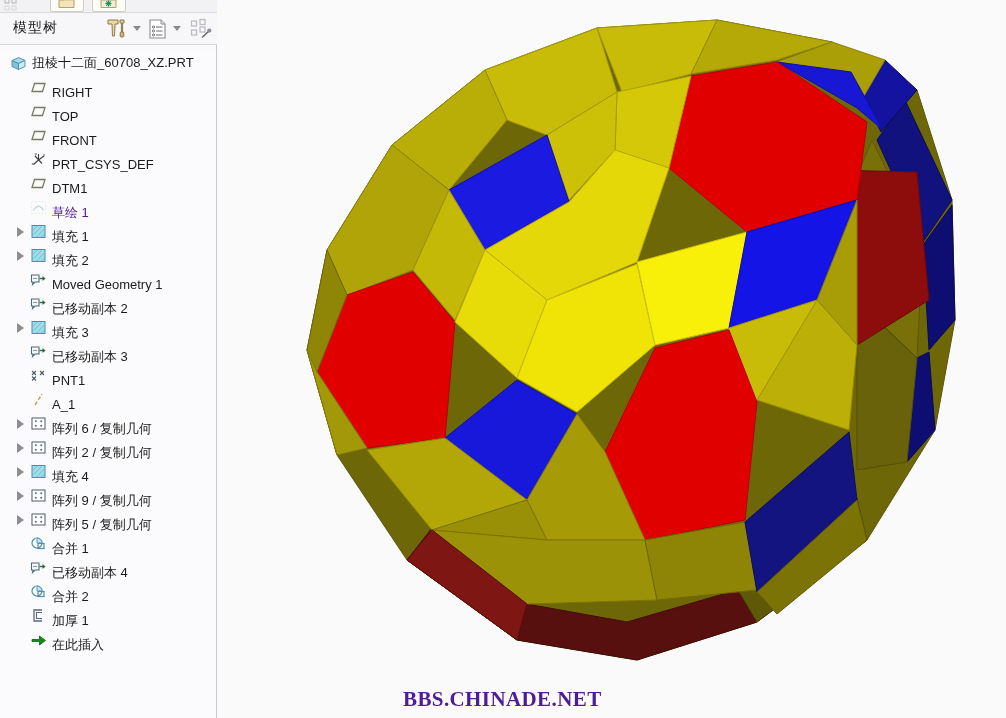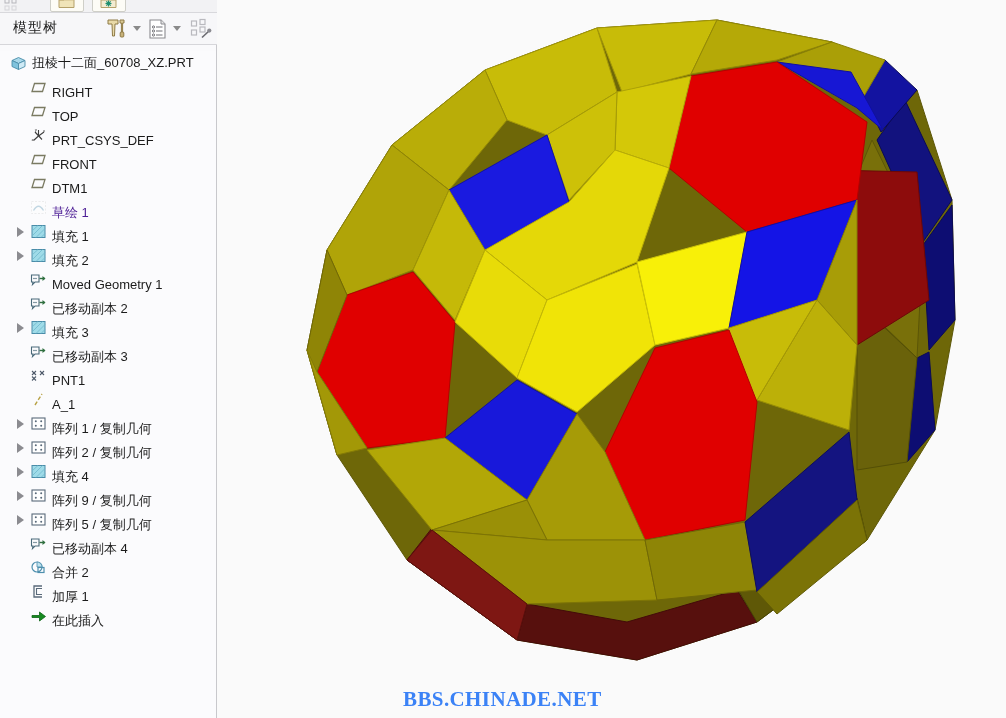--- a/index.html
+++ b/index.html
@@ -128,21 +128,21 @@
     overflow: hidden;
   }
   #model-svg { display: block; }
 
   #watermark {
     position: absolute;
     left: 186px; top: 687px;
     font-family: "Liberation Serif", "DejaVu Serif", serif;
     font-size: 21px;
     font-weight: bold;
-    color: #3b82f6;
+    color: #4c1d95;
     letter-spacing: 0.4px;
     white-space: nowrap;
   }
 </style>
 </head>
 <body>
 
 <div id="app">
 
   <div id="left-panel">
@@ -241,37 +241,37 @@
           <span class="tlabel">RIGHT</span>
         </div>
         <div class="tree-row lvl1">
           <svg viewBox="0 0 17 17" width="17" height="17" class="ticon" style="opacity: 1;">
             <path d="M4.5 4.5 L15 4.5 L12.5 12.5 L2 12.5 Z" fill="none" stroke="#7a7a62" stroke-width="1.3"></path>
           </svg>
           <span class="tlabel">TOP</span>
         </div>
         <div class="tree-row lvl1">
           <svg viewBox="0 0 17 17" width="17" height="17" class="ticon" style="opacity: 1;">
+            <path d="M4.5 4.5 L15 4.5 L12.5 12.5 L2 12.5 Z" fill="none" stroke="#7a7a62" stroke-width="1.3"></path>
+          </svg>
+          <span class="tlabel">FRONT</span>
+        </div>
+        <div class="tree-row lvl1">
+          <svg viewBox="0 0 17 17" width="17" height="17" class="ticon" style="opacity: 1;">
             <g stroke="#3d3d3d" stroke-width="1.1" fill="none">
               <line x1="8.5" y1="9" x2="8.5" y2="3"></line>
               <line x1="8.5" y1="9" x2="3.5" y2="13.5"></line>
               <line x1="8.5" y1="9" x2="14" y2="5"></line>
               <line x1="5" y1="5" x2="12" y2="12.5"></line>
             </g>
             <text x="4.8" y="4.2" font-size="4.4" fill="#3d3d3d" font-family="sans-serif">y</text>
             <text x="1.5" y="13.6" font-size="4.4" fill="#3d3d3d" font-family="sans-serif">z</text>
             <text x="13" y="5.4" font-size="4.4" fill="#3d3d3d" font-family="sans-serif">x</text>
           </svg>
           <span class="tlabel">PRT_CSYS_DEF</span>
-        </div>
-        <div class="tree-row lvl1">
-          <svg viewBox="0 0 17 17" width="17" height="17" class="ticon" style="opacity: 1;">
-            <path d="M4.5 4.5 L15 4.5 L12.5 12.5 L2 12.5 Z" fill="none" stroke="#7a7a62" stroke-width="1.3"></path>
-          </svg>
-          <span class="tlabel">FRONT</span>
         </div>
         <div class="tree-row lvl1">
           <svg viewBox="0 0 17 17" width="17" height="17" class="ticon" style="opacity: 1;">
             <path d="M4.5 4.5 L15 4.5 L12.5 12.5 L2 12.5 Z" fill="none" stroke="#7a7a62" stroke-width="1.3"></path>
           </svg>
           <span class="tlabel">DTM1</span>
         </div>
         <div class="tree-row lvl1 dim">
           <svg viewBox="0 0 17 17" width="17" height="17" class="ticon" style="opacity: 0.32;">
             <rect x="1.5" y="2.5" width="14" height="12" fill="#ffffff" stroke="#c5c5c5" stroke-width="0.9" stroke-dasharray="2 1.5"></rect>
@@ -377,21 +377,21 @@
           <span class="expander"></span>
           <svg viewBox="0 0 17 17" width="17" height="17" class="ticon" style="opacity: 1;">
             <rect x="2" y="3" width="13" height="11" fill="#ffffff" stroke="#5a6a7a" stroke-width="1.1"></rect>
             <g fill="#5a6a7a">
               <circle cx="5.8" cy="6.3" r="1"></circle>
               <circle cx="11.2" cy="6.3" r="1"></circle>
               <circle cx="5.8" cy="10.7" r="1"></circle>
               <circle cx="11.2" cy="10.7" r="1"></circle>
             </g>
           </svg>
-          <span class="tlabel">阵列 1 / 复制几何</span>
+          <span class="tlabel">阵列 6 / 复制几何</span>
         </div>
         <div class="tree-row lvl1">
           <span class="expander"></span>
           <svg viewBox="0 0 17 17" width="17" height="17" class="ticon" style="opacity: 1;">
             <rect x="2" y="3" width="13" height="11" fill="#ffffff" stroke="#5a6a7a" stroke-width="1.1"></rect>
             <g fill="#5a6a7a">
               <circle cx="5.8" cy="6.3" r="1"></circle>
               <circle cx="11.2" cy="6.3" r="1"></circle>
               <circle cx="5.8" cy="10.7" r="1"></circle>
               <circle cx="11.2" cy="10.7" r="1"></circle>
@@ -433,20 +433,28 @@
               <circle cx="5.8" cy="6.3" r="1"></circle>
               <circle cx="11.2" cy="6.3" r="1"></circle>
               <circle cx="5.8" cy="10.7" r="1"></circle>
               <circle cx="11.2" cy="10.7" r="1"></circle>
             </g>
           </svg>
           <span class="tlabel">阵列 5 / 复制几何</span>
         </div>
         <div class="tree-row lvl1">
           <svg viewBox="0 0 17 17" width="17" height="17" class="ticon" style="opacity: 1;">
+            <circle cx="7" cy="8" r="5" fill="none" stroke="#4e8fae" stroke-width="1.2"></circle>
+            <path d="M7 8 L7 3 A5 5 0 0 1 12 8 Z" fill="#bfe3ef" stroke="#4e8fae" stroke-width="0.8"></path>
+            <rect x="8" y="8.5" width="6" height="5" fill="none" stroke="#4e8fae" stroke-width="1.2"></rect>
+          </svg>
+          <span class="tlabel">合并 1</span>
+        </div>
+        <div class="tree-row lvl1">
+          <svg viewBox="0 0 17 17" width="17" height="17" class="ticon" style="opacity: 1;">
             <path d="M1.5 4 L9 4 L9 11 L5 11 L2.5 13.5 L3 11 L1.5 11 Z" fill="none" stroke="#4a6a7a" stroke-width="1.1"></path>
             <g stroke="#4a6a7a" stroke-width="0.9" fill="none">
               <circle cx="4" cy="7.5" r="0.4"></circle>
               <circle cx="6" cy="7.5" r="0.4"></circle>
             </g>
             <path d="M9.5 7.5 L15 7.5" stroke="#2f6f3f" stroke-width="1.4"></path>
             <path d="M12.5 5 L15.5 7.5 L12.5 10 Z" fill="#2f6f3f"></path>
           </svg>
           <span class="tlabel">已移动副本 4</span>
         </div>

